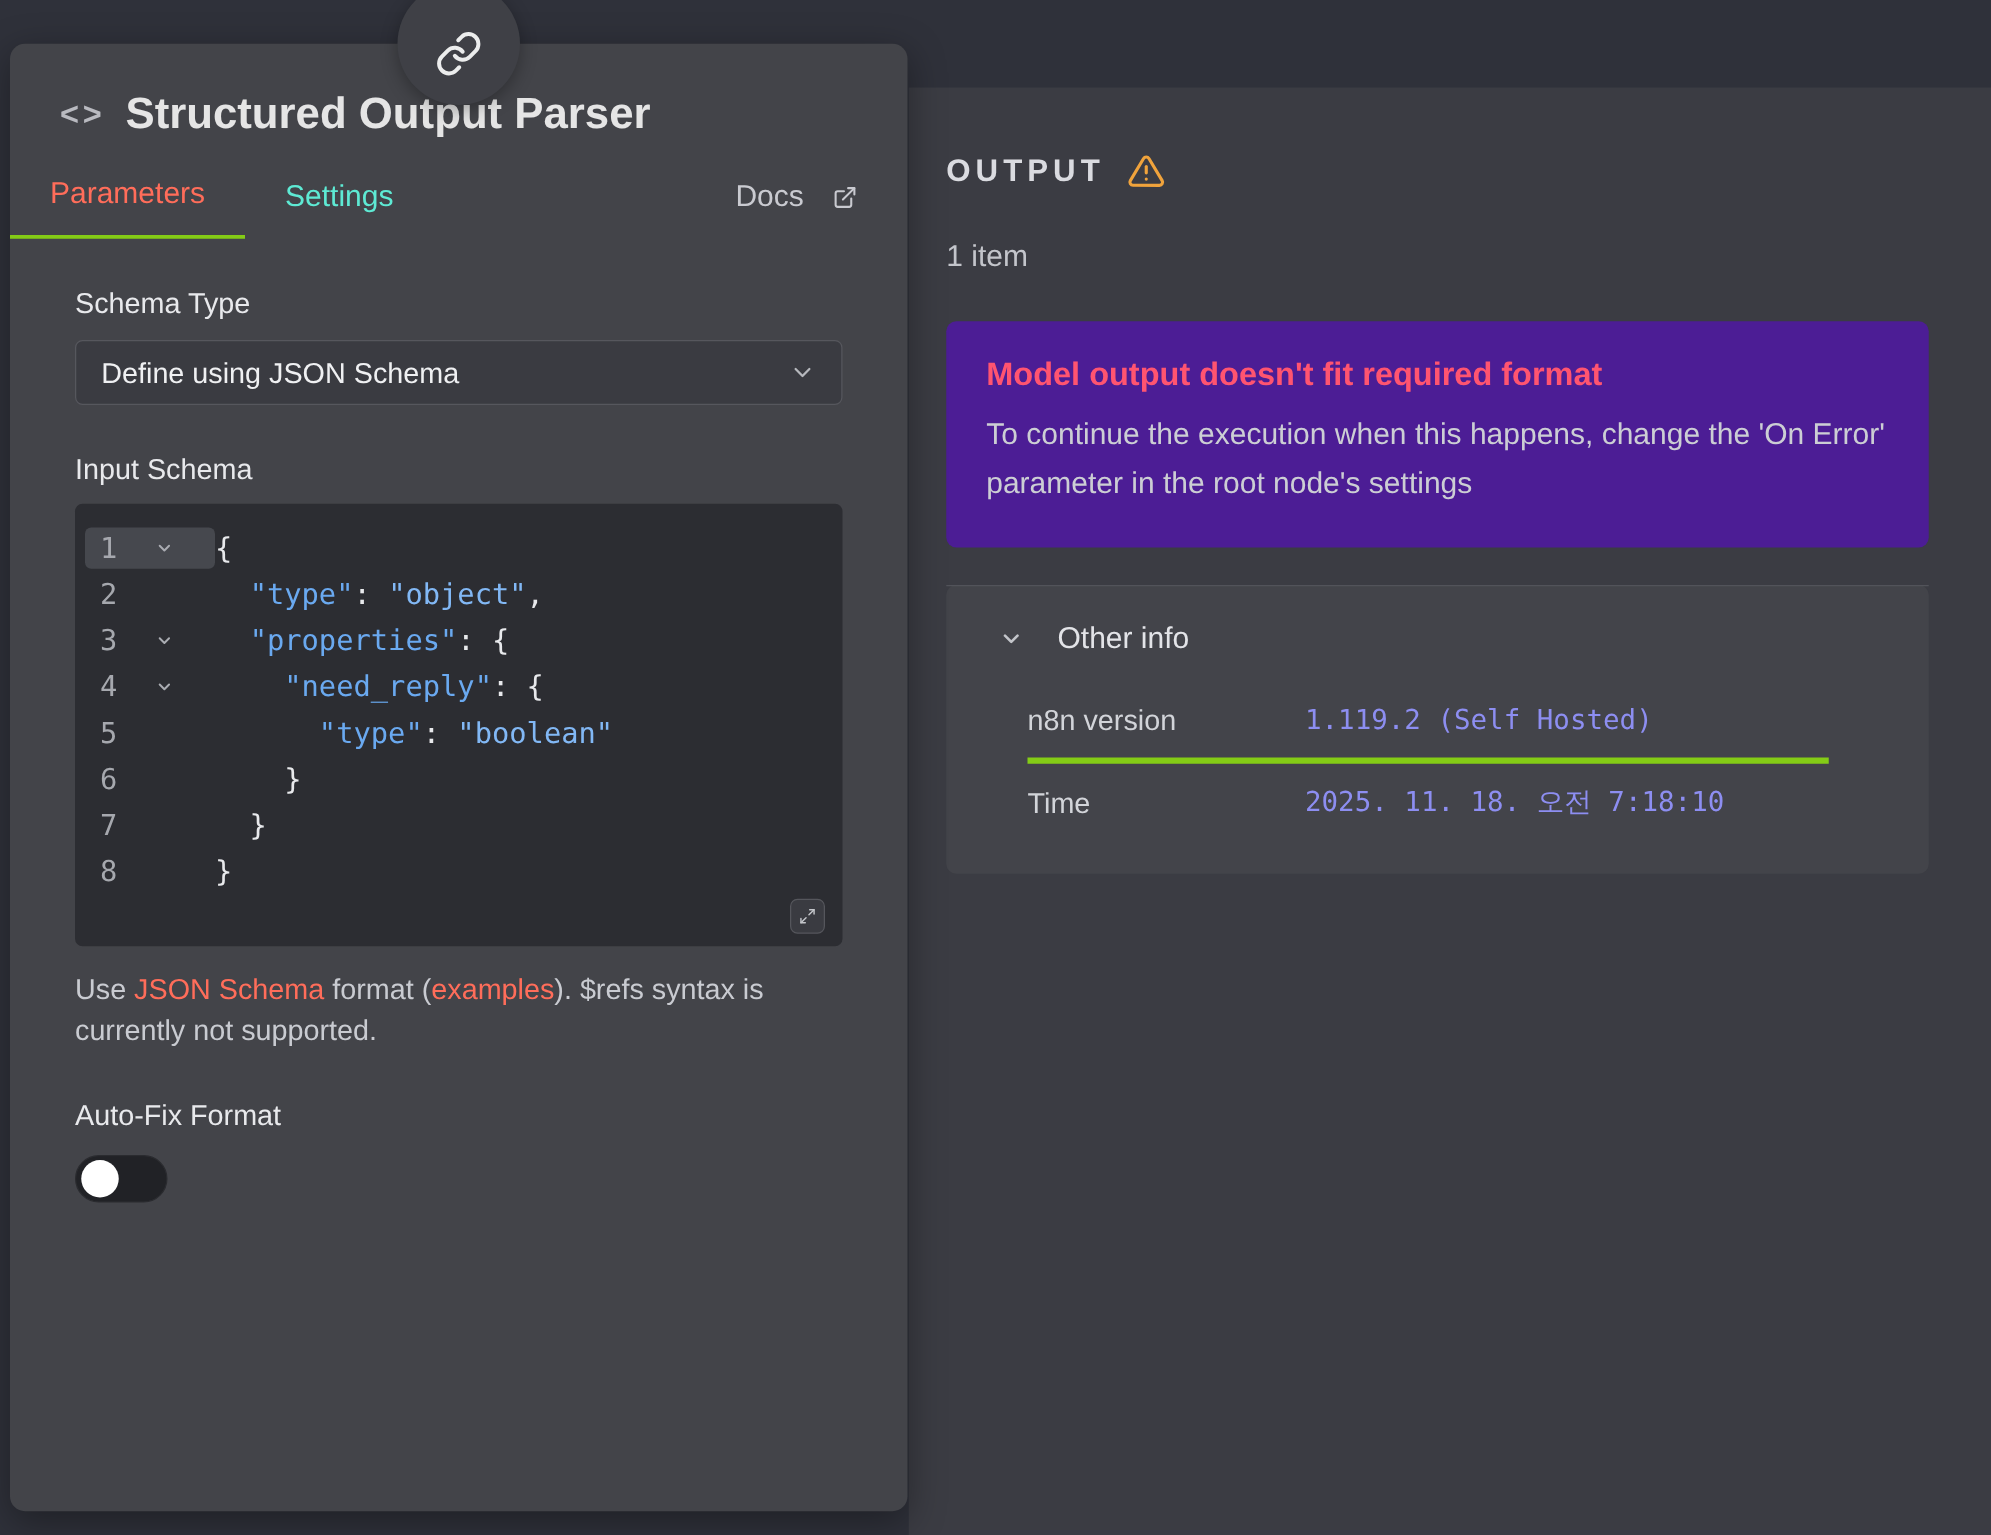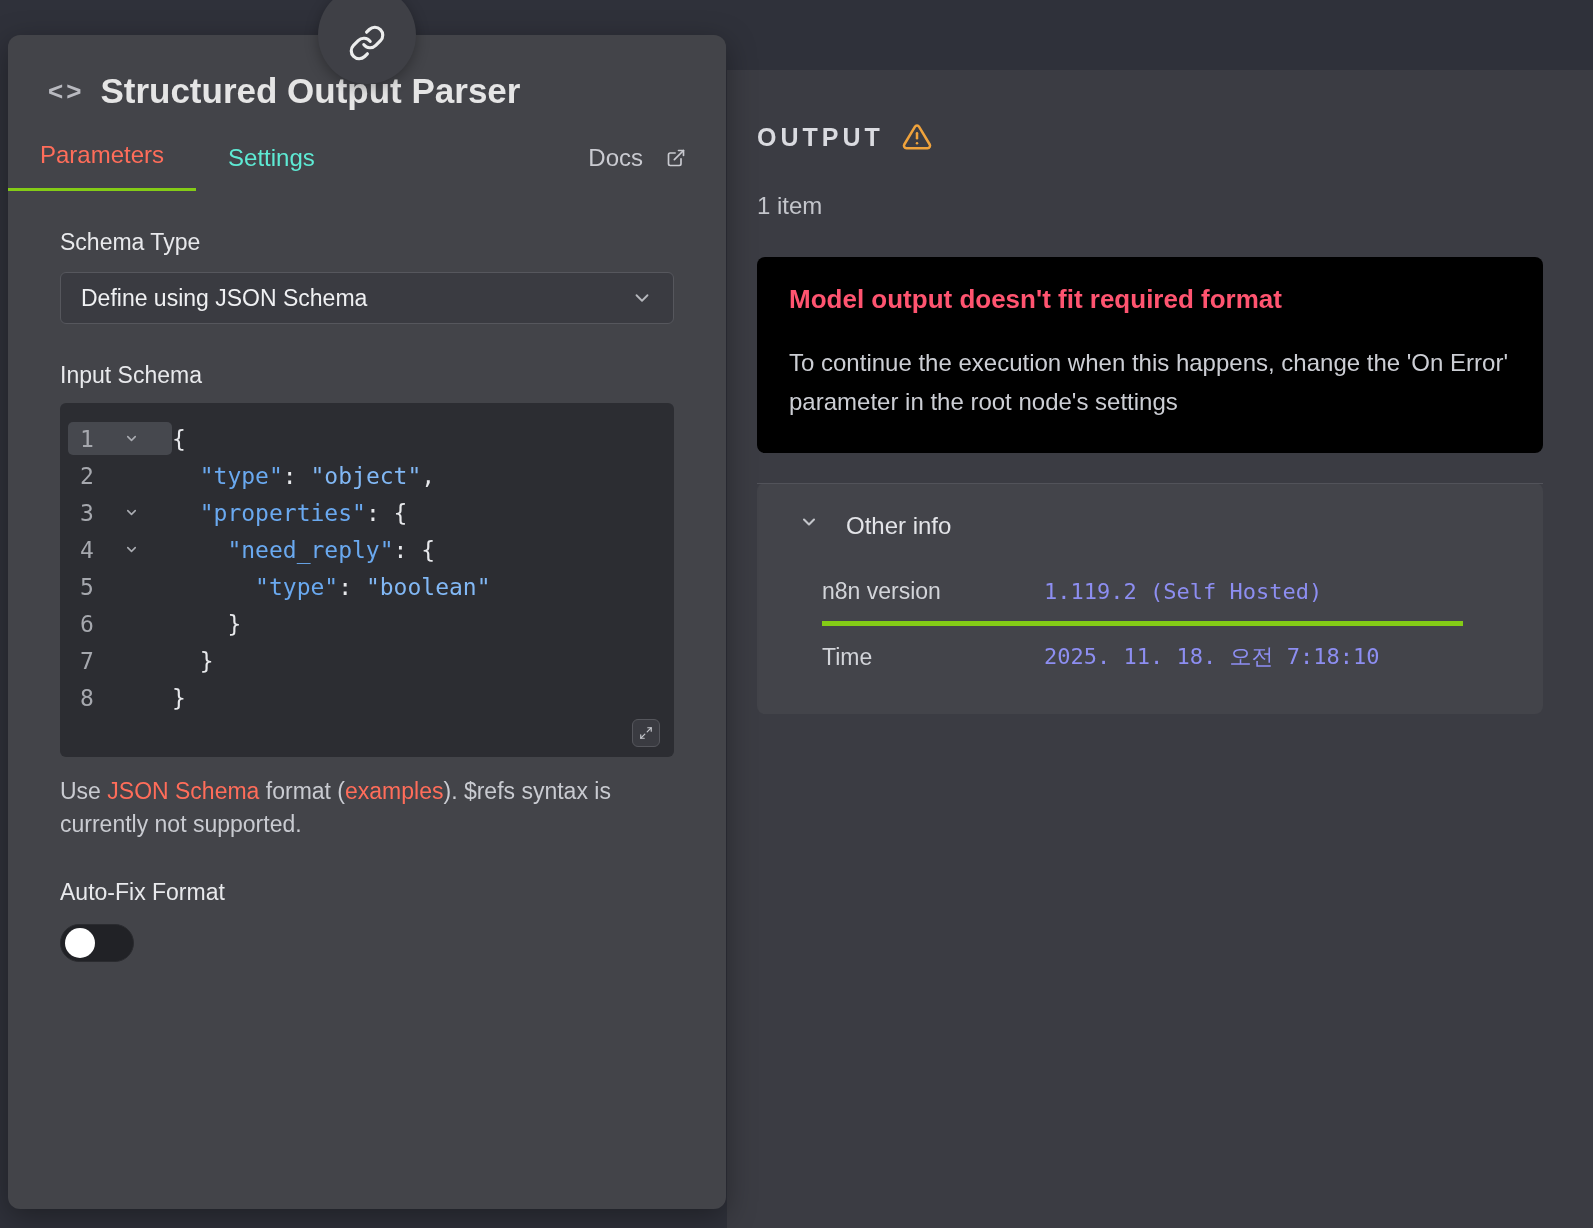--- a/index.html
+++ b/index.html
@@ -17,31 +17,31 @@
     position: absolute; left: 727px; top: 70px; right: 0; bottom: 0;
     background: #3b3c43; z-index: 1;
     padding: 0 50px 0 30px;
   }
   .output-header { margin-top: 52px; display: flex; align-items: center; gap: 18px; }
   .output-title { font-size: 25px; font-weight: 700; letter-spacing: 4px; color: #dadbe0; }
   .warn-icon { display: inline-flex; }
   .warn-icon svg { width: 30px; height: 30px; stroke: #f0a33c; }
   .items-count { margin-top: 40px; font-size: 24px; color: #c3c5cb; }
 
-  .error-box { margin-top: 37px; background: #000000; border-radius: 8px; padding: 27px 32px 32px; }
+  .error-box { margin-top: 37px; background: #4c1d95; border-radius: 8px; padding: 27px 32px 32px; }
   .error-title { font-size: 26px; color: #ff5470; font-weight: 600; }
-  .error-body { margin-top: 28px; font-size: 24px; line-height: 39px; color: #ccced4; }
+  .error-body { margin-top: 13px; font-size: 24px; line-height: 39px; color: #ccced4; }
 
   .details-box { margin-top: 30px; background: #43444a; border-radius: 8px; padding-bottom: 26px; }
   .details-header { display: flex; justify-content: space-between; align-items: center; padding: 26px 30px 22px 30px; }
   .details-title { font-size: 24px; font-weight: 700; color: #eceded; }
   .copy-icon { display: inline-flex; cursor: pointer; }
   .copy-icon svg { width: 24px; height: 24px; stroke: #c3c5ca; }
   .details-divider { height: 1px; background: #52535a; }
-  .other-info-row { display: flex; gap: 27px; padding: 28px 30px 14px 42px; font-size: 24px; color: #e3e4e8; cursor: pointer; }
+  .other-info-row { display: flex; align-items: center; gap: 27px; padding: 28px 30px 14px 42px; font-size: 24px; color: #e3e4e8; cursor: pointer; }
   .chev { display: inline-flex; }
   .chev svg { width: 20px; height: 20px; stroke: #c3c5ca; }
   .kv-rows { margin: 8px 80px 0 65px; }
   .kv-row { display: flex; align-items: center; padding: 16px 0; }
   .kv-row + .kv-row { border-top: 5px solid #84cc16; }
   .kv-label { width: 222px; font-size: 23px; color: #d2d4d9; flex: none; }
   .kv-value { font-family: "DejaVu Sans Mono", monospace; font-size: 22px; color: #8d8ef1; }
 
   
   .panel {

